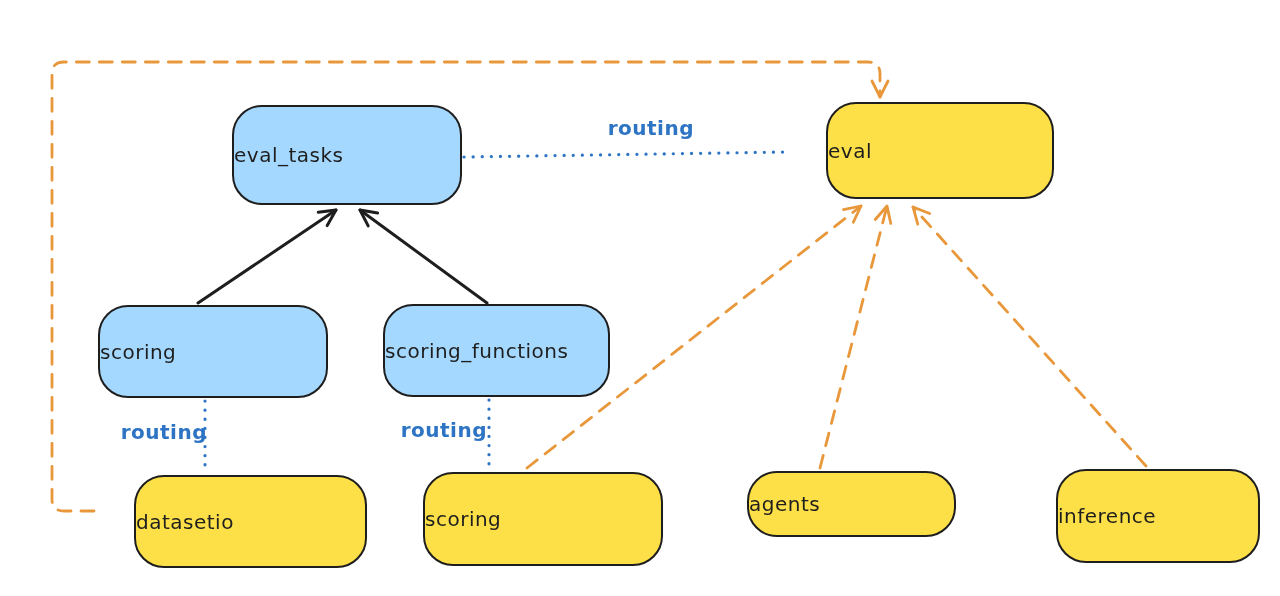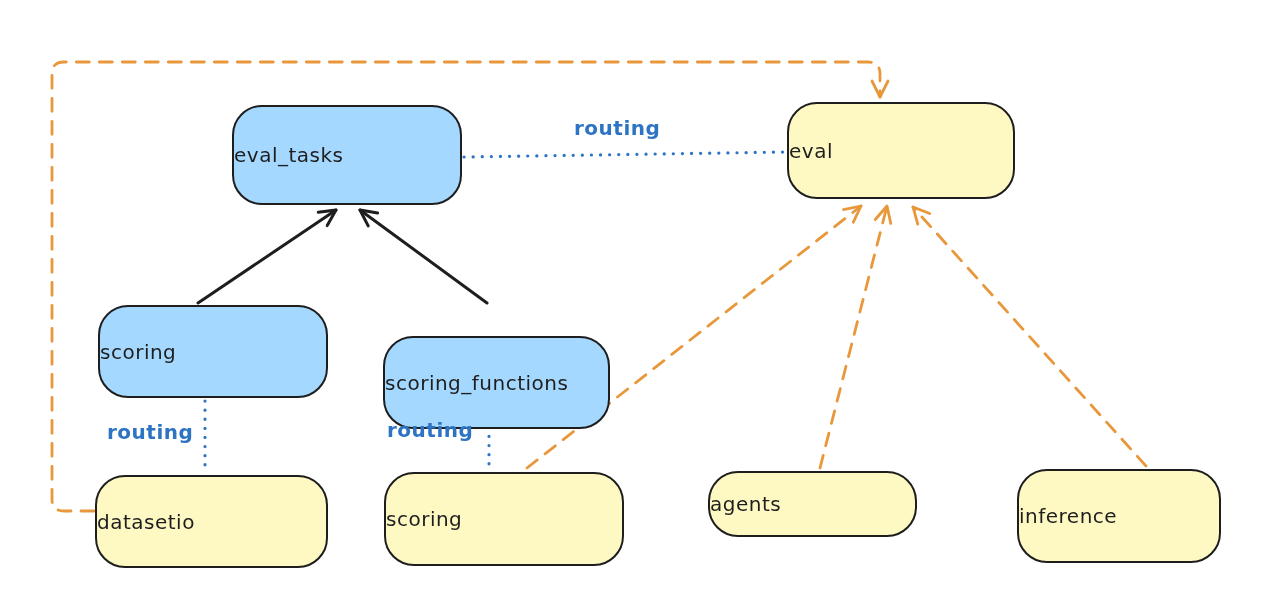--- a/index.html
+++ b/index.html
@@ -24,38 +24,38 @@
     border: 2.5px solid #1e1e1e;
     border-radius: 30px;
     display: flex;
     align-items: center;
     justify-content: flex-start;
     font-size: 20px;
     letter-spacing: 0.5px;
     color: #1e1e1e;
   }
   .node.blue  { background: #a5d8ff; }
-  .node.green { background: #fef9c3; }
+  .node.green { background: #fde047; margin-left: 39px; }
 
   #node-eval_tasks        { left: 232px; top: 105px; width: 230px; height: 100px; }
   #node-eval              { left: 787px; top: 102px; width: 228px; height:  97px; }
   #node-datasets          { left:  98px; top: 305px; width: 230px; height:  93px; }
-  #node-scoring_functions { left: 383px; top: 304px; width: 227px; height:  93px; margin-top: 32px; }
+  #node-scoring_functions { left: 383px; top: 304px; width: 227px; height:  93px; }
   #node-datasetio         { left:  95px; top: 475px; width: 233px; height:  93px; }
   #node-scoring           { left: 384px; top: 472px; width: 240px; height:  94px; }
   #node-agents            { left: 708px; top: 471px; width: 209px; height:  66px; }
   #node-inference         { left: 1017px; top: 469px; width: 204px; height:  94px; }
 
   .edge-label {
     position: absolute;
     color: #2e74c4;
     font-size: 20px;
     font-weight: 600;
     letter-spacing: 0.5px;
-    text-align: left;
+    text-align: right;
   }
   #label-routing-top      { left: 574px; top: 116px; width: 120px; }
   #label-routing-datasets { left: 107px; top: 420px; width: 100px; }
   #label-routing-scoring  { left: 387px; top: 418px; width: 100px; }
 </style>
 </head>
 <body>
 
 <div class="canvas">
 

